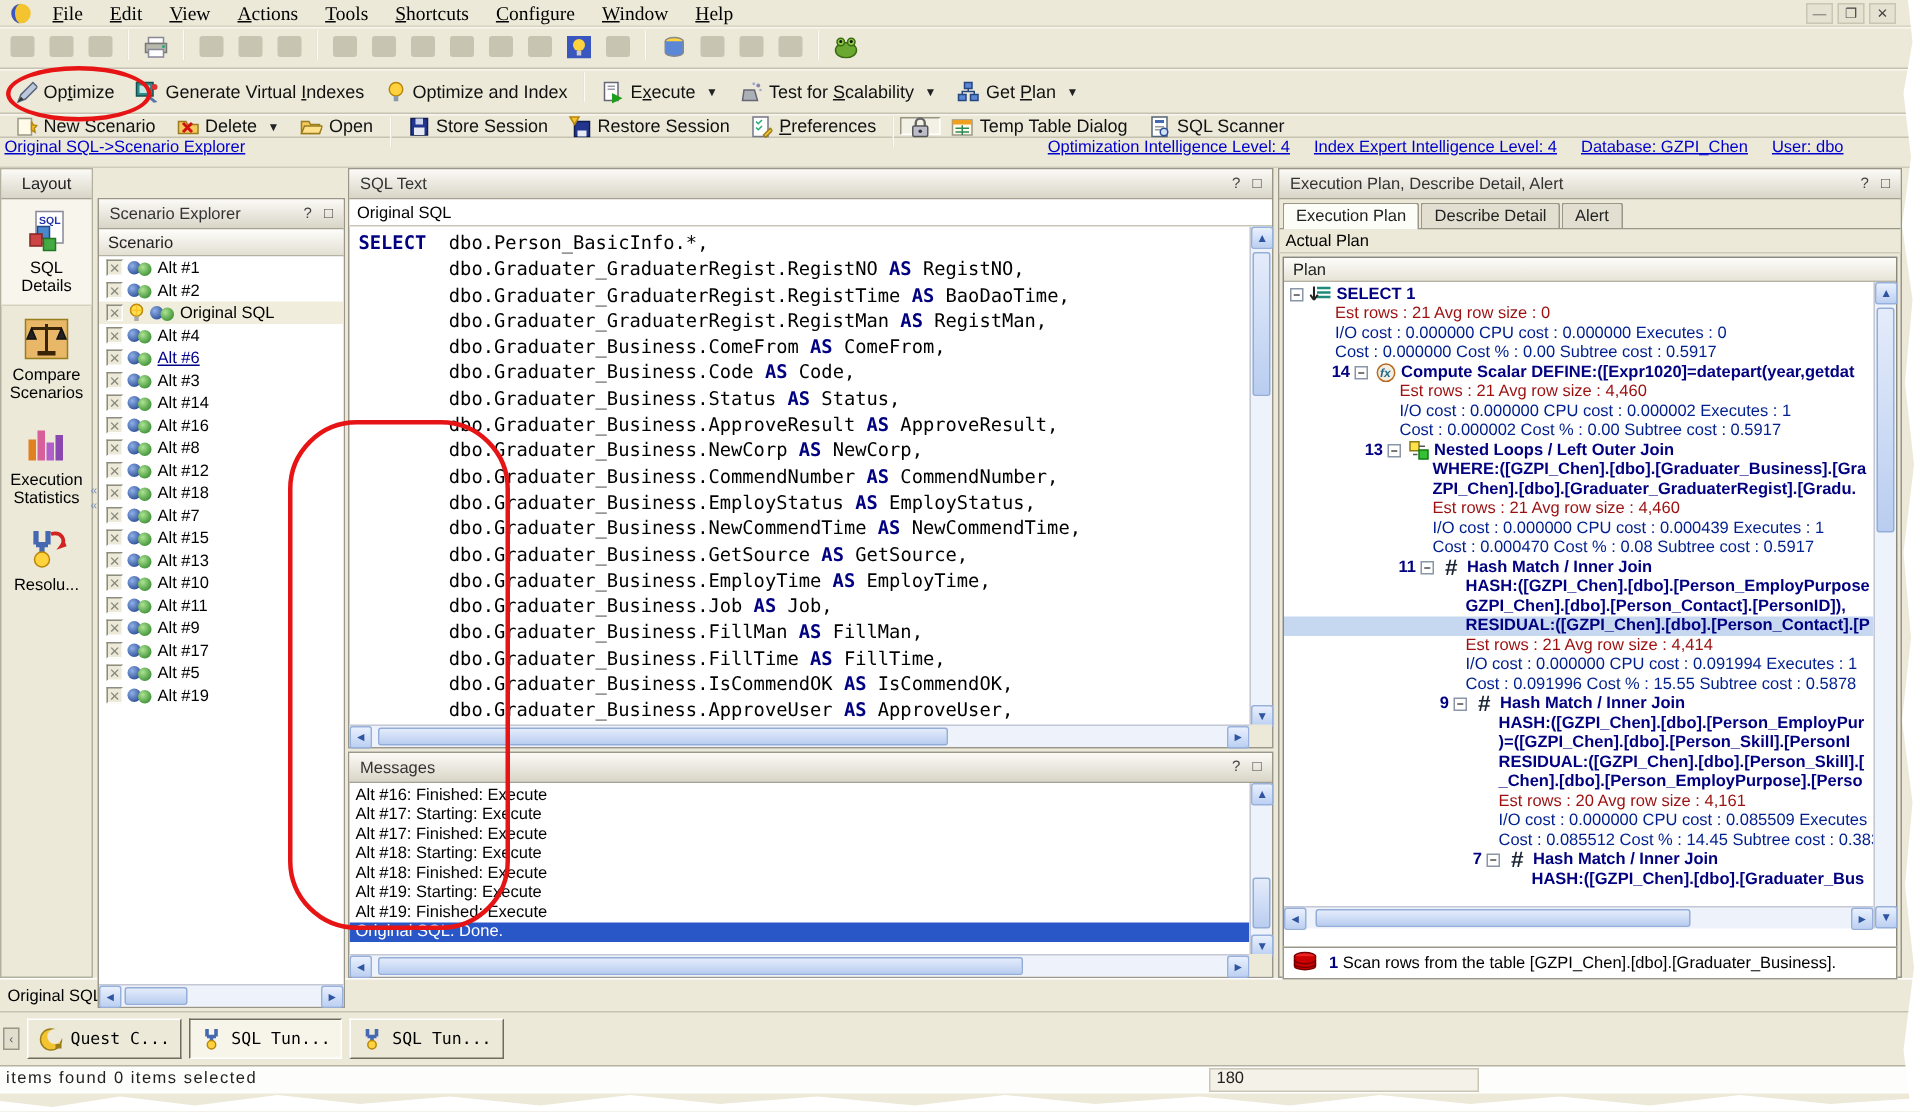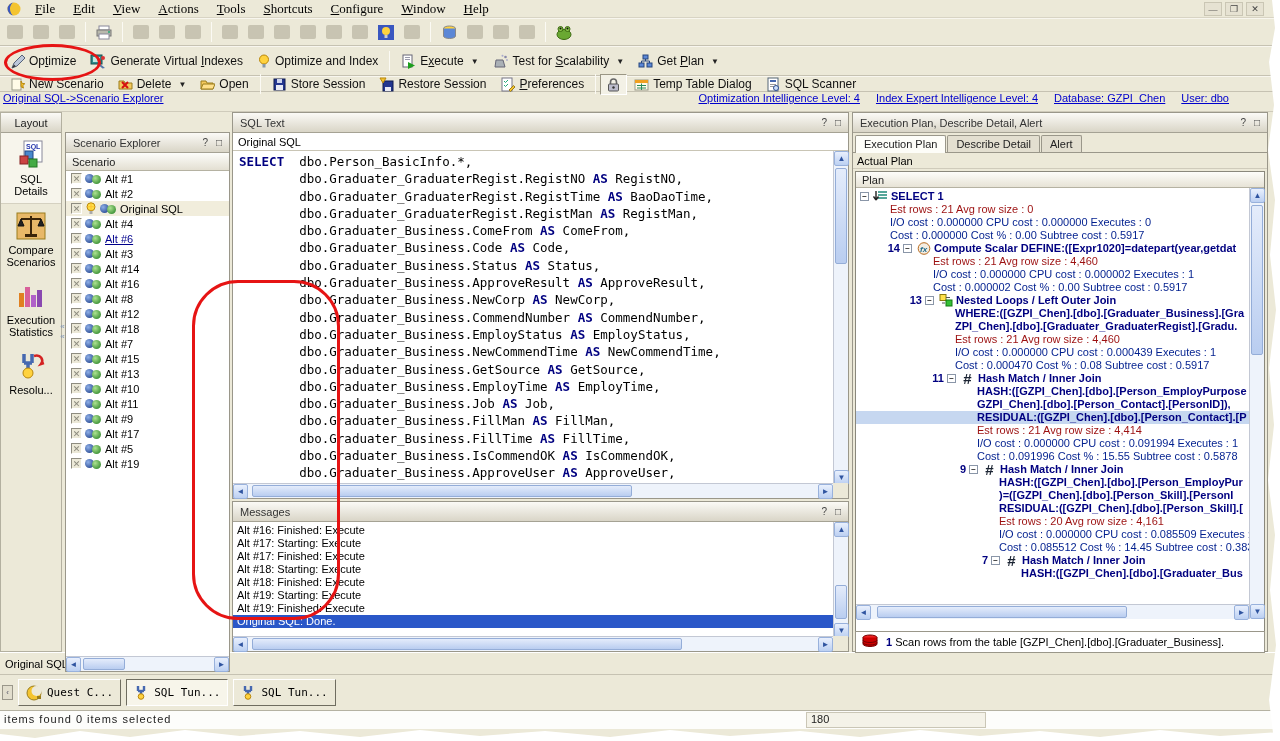--- a/index.html
+++ b/index.html
@@ -8,21 +8,21 @@
   #app{position:relative;width:1280px;height:741px;background:#ece9d8;overflow:hidden;}
 
   
   .menubar{height:18px;display:flex;align-items:center;background:#ece9d8;border-bottom:1px solid #d8d4c4;padding-left:2px;font-family:"Liberation Serif",serif;font-size:13px;color:#000;}
   .menu-item{padding:0 9px;white-space:nowrap;cursor:default;}
   .menu-item u{text-underline-offset:1px;}
   .win-controls{margin-left:auto;display:flex;gap:3px;padding-right:16px;}
   .win-btn{width:18px;height:14px;font-size:9px;line-height:13px;text-align:center;color:#444;background:#e6e2d2;border:1px solid #cac6b4;}
 
   
-  .toolbar{display:flex;align-items:center;background:#ece9d8;border-top:1px solid #f8f6ee;border-bottom:1px solid #c6c2b2;padding:1px 3px;}
+  .toolbar{display:flex;background:#ece9d8;border-top:1px solid #f8f6ee;border-bottom:1px solid #c6c2b2;padding:1px 3px;}
   #toolbar1{height:28px;gap:2px;}
   #toolbar2{height:30px;}
   #toolbar3{height:16px;}
   .tbtn{display:flex;align-items:center;gap:4px;padding:2px 6px;font-size:12px;color:#111;border:1px solid transparent;white-space:nowrap;cursor:default;}
   .tbtn.pressed{border:1px solid #9a9684;background:#f3f1e6;border-right-color:#fff;border-bottom-color:#fff;}
   .tsep{width:1px;height:20px;background:#b5b1a1;border-right:1px solid #fbfaf4;margin:0 4px;flex:none;}
   .drop{font-size:8px;color:#222;margin-left:3px;}
   .iconbtn{width:24px;height:22px;display:flex;align-items:center;justify-content:center;}
   .blob{display:inline-block;width:16px;height:14px;background:#c8c4b2;border-radius:2px;}
 
@@ -815,20 +815,21 @@
                   <span class="pn-icon">
                     <span class="iconsp" style="display:inline-flex;align-items:center;">
                       <b style="color:#1b2433;font-size:15px;line-height:11px;font-family:'Liberation Sans',sans-serif;">#</b>
                     </span>
                   </span>
                   <span>Hash Match / Inner Join</span>
                 </div>
                 <div class="pn-line pn-detail" style="padding-left:143px">HASH:([GZPI_Chen].[dbo].[Person_EmployPur</div>
                 <div class="pn-line pn-detail" style="padding-left:143px">)=([GZPI_Chen].[dbo].[Person_Skill].[PersonI</div>
                 <div class="pn-line pn-detail" style="padding-left:143px">RESIDUAL:([GZPI_Chen].[dbo].[Person_Skill].[</div>
+                <div class="pn-line pn-detail" style="padding-left:143px">_Chen].[dbo].[Person_EmployPurpose].[Perso</div>
                 <div class="pn-line pn-est" style="padding-left:143px">Est rows : 20 Avg row size : 4,161</div>
                 <div class="pn-line pn-cost" style="padding-left:143px">I/O cost : 0.000000 CPU cost : 0.085509 Executes : 1</div>
                 <div class="pn-line pn-cost" style="padding-left:143px">Cost : 0.085512 Cost % : 14.45 Subtree cost : 0.3836</div>
               </div>
               <div class="pnode">
                 <div class="pn-line pn-title" style="padding-left:114px">
                   <span class="pn-num">7</span>
                   <span class="pn-exp">−</span>
                   <span class="pn-icon">
                     <span class="iconsp" style="display:inline-flex;align-items:center;">

